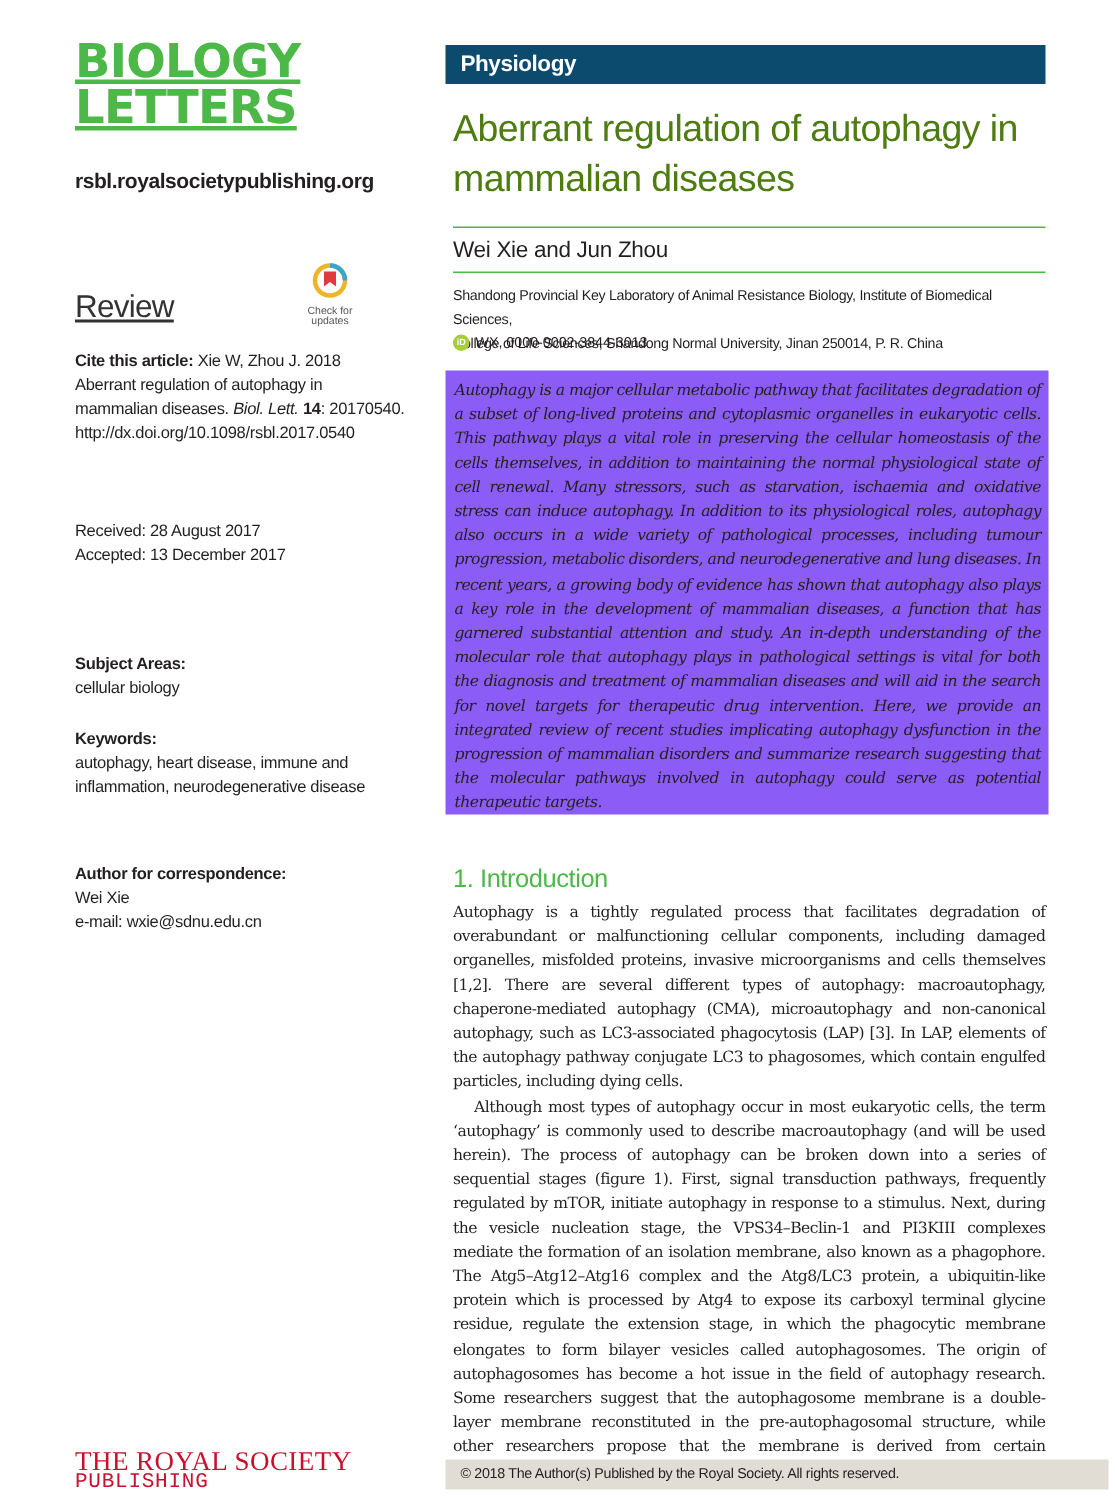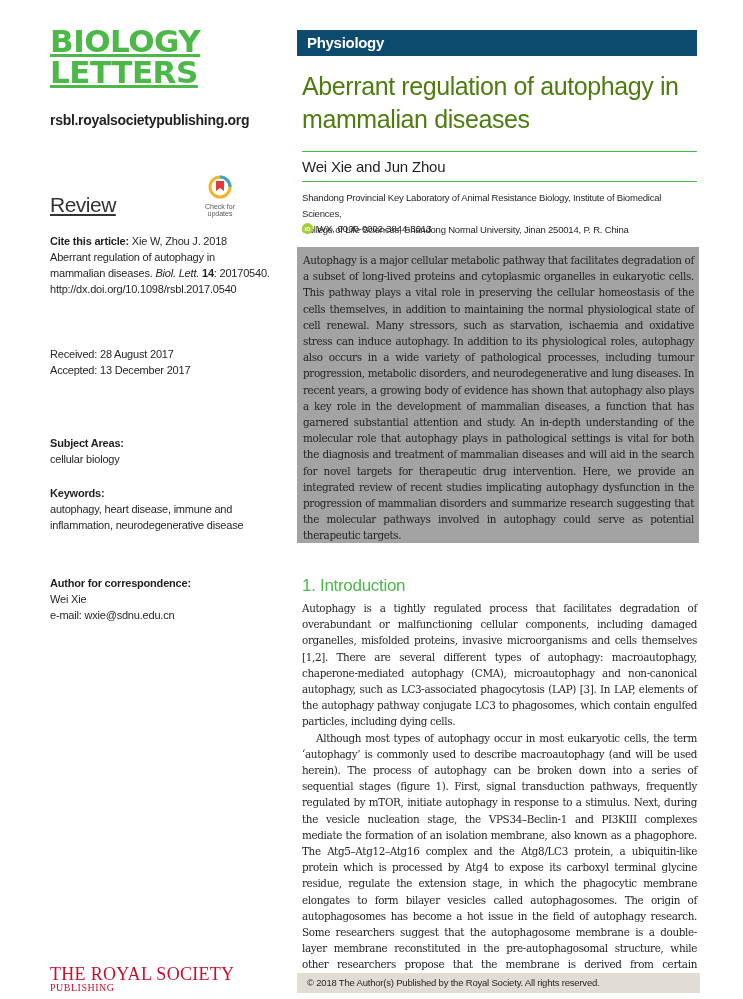--- a/index.html
+++ b/index.html
@@ -14,30 +14,30 @@
   .side { left:50px; font-size:11px; line-height:16px; width:230px; letter-spacing:-0.2px; }
   .side b { font-weight:bold; }
   .cat { left:297px; top:30px; width:400px; height:26px; background:#0c4a6e; color:#fff; }
   .cat span { position:absolute; left:10px; top:4px; font-weight:bold; font-size:15px; letter-spacing:-0.3px; }
   .title { left:302px; top:70px; width:395px; color:#4d7c0f; font-size:25px; line-height:33px; letter-spacing:-0.4px; }
   .rule { left:302px; width:395px; height:1px; background:#4cb848; }
   .authors { left:302px; top:158px; font-size:15px; letter-spacing:-0.2px; }
   .affil { left:302px; top:190px; font-size:9.5px; line-height:16px; width:400px; letter-spacing:-0.2px; }
   .orcid { left:302px; top:223px; font-size:9.5px; display:flex; align-items:center; gap:4px; }
   .orcid .ic { width:11px; height:11px; border-radius:50%; background:#a6ce39; color:#fff; font-size:6px; font-weight:bold; display:flex; align-items:center; justify-content:center; }
-  .abstract { left:297px; top:247px; width:402px; height:296px; background:#a3a3a3; }
+  .abstract { left:297px; top:247px; width:402px; height:296px; background:#8b5cf6;font-style:italic; }
   .abstract p { margin:0; padding:5px 5px 0 6px; font-family:"DejaVu Serif", serif; font-size:10.4px; line-height:16.2px; text-align:justify; letter-spacing:-0.35px; }
   .h1 { left:302px; top:576px; color:#4cb848; font-size:17px; letter-spacing:-0.3px; }
   .body { left:302px; top:600px; width:395px; font-family:"DejaVu Serif", serif; font-size:10.4px; line-height:16.2px; text-align:justify; letter-spacing:-0.35px; }
   .body p { margin:0; }
   .body p + p { text-indent:14px; }
   .royal { left:50px; top:965px; color:#c8102e; font-family:"Liberation Serif", serif; }
   .royal .a { font-size:18px; line-height:18px; letter-spacing:0.3px; }
-  .royal .b { font-size:10px; line-height:10px; letter-spacing:0.5px; }
-  .copy { left:297px; top:973px; width:403px; height:20px; background:#e1ddd4; }
+  .royal .b { font-size:14px; line-height:10px; letter-spacing:0.5px;font-family:Liberation Mono, monospace; }
+  .copy { left:297px; top:973px; width:442px; height:20px; background:#e1ddd4; }
   .copy span { position:absolute; left:10px; top:4px; font-size:9.5px; letter-spacing:-0.2px; }
 </style>
 </head>
 <body>
 
 <div class="abs journal">
   <div>BIOLOGY</div>
   <div>LETTERS</div>
 </div>
 <div class="abs url">rsbl.royalsocietypublishing.org</div>

